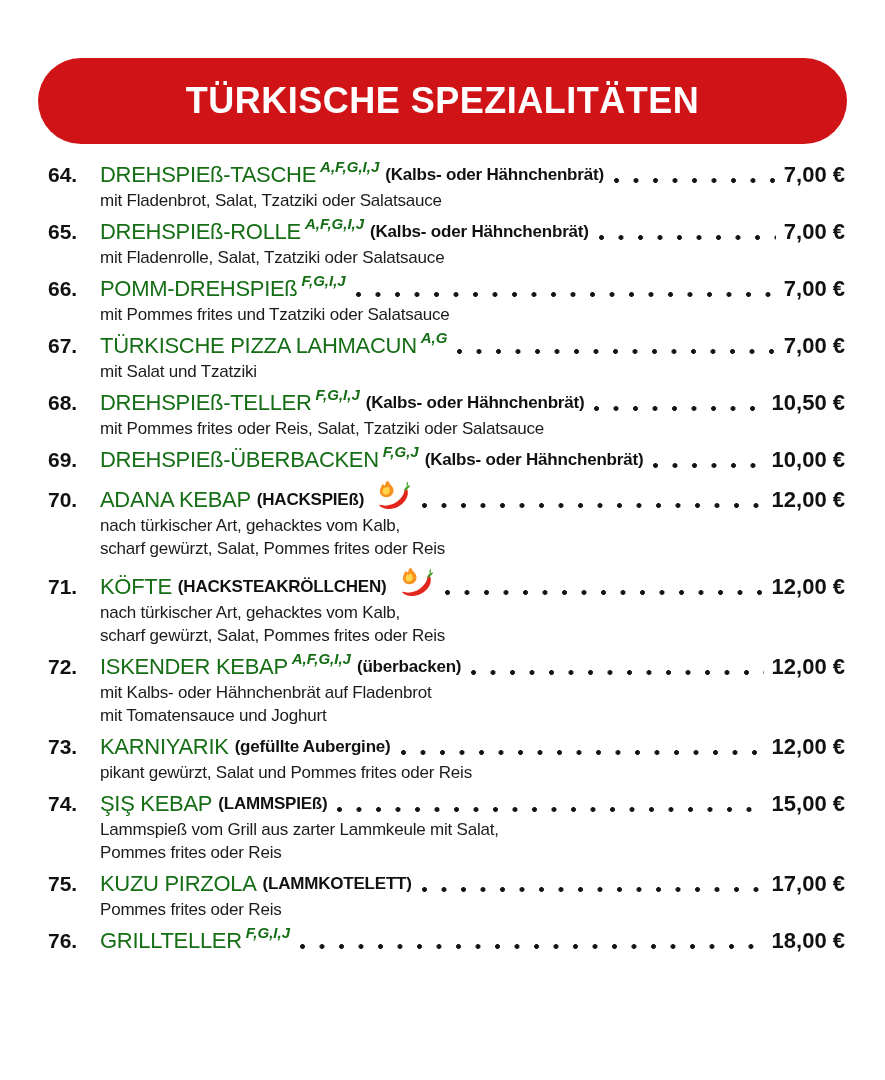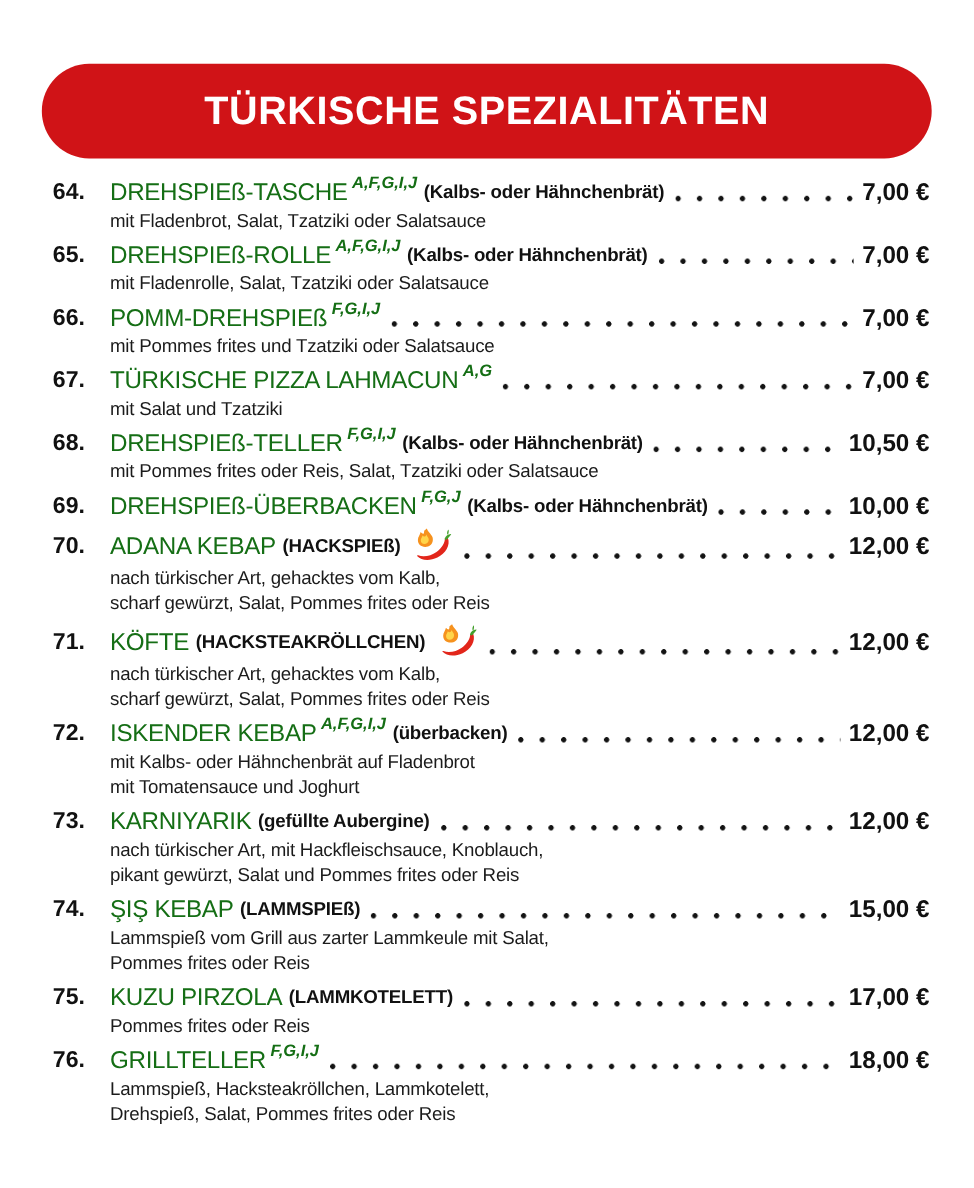--- a/index.html
+++ b/index.html
@@ -36,21 +36,21 @@
     white-space: nowrap;
   }
   .menu-list {
     padding: 0 40px 0 48px;
   }
   .item {
     margin-bottom: 6px;
   }
   .item-head {
     display: flex;
-    align-items: center;
+    align-items: flex-end;
     line-height: 27px;
   }
   .num {
     flex: 0 0 52px;
     font-size: 21px;
     font-weight: bold;
     color: #111111;
   }
   .name {
     color: var(--item-green, #156e15);
@@ -273,21 +273,20 @@
     <div class="item-head">
       <span class="num">73.</span>
       <span class="name">KARNIYARIK</span>
 
       <span class="subtitle">(gefüllte Aubergine)</span>
 
       <span class="dots"></span>
       <span class="price">12,00 €</span>
     </div>
     <div class="desc">
-          <div>nach türkischer Art, mit Hackfleischsauce, Knoblauch,</div>
           <div>pikant gewürzt, Salat und Pommes frites oder Reis</div>
         </div>
   </div>
 
   <div class="item">
     <div class="item-head">
       <span class="num">74.</span>
       <span class="name">ŞIŞ KEBAP</span>
 
       <span class="subtitle">(LAMMSPIEß)</span>
@@ -318,20 +317,16 @@
 
   <div class="item">
     <div class="item-head">
       <span class="num">76.</span>
       <span class="name">GRILLTELLER</span>
       <span class="allergens">F,G,I,J</span>
 
       <span class="dots"></span>
       <span class="price">18,00 €</span>
     </div>
-    <div class="desc">
-          <div>Lammspieß, Hacksteakröllchen, Lammkotelett,</div>
-          <div>Drehspieß, Salat, Pommes frites oder Reis</div>
-        </div>
   </div>
 </div>
 
 </div>
 
 </body></html>

